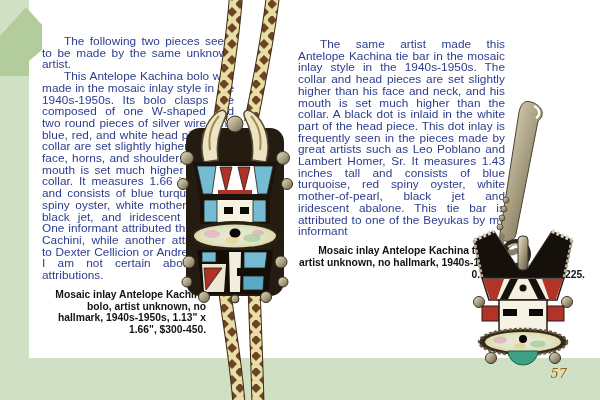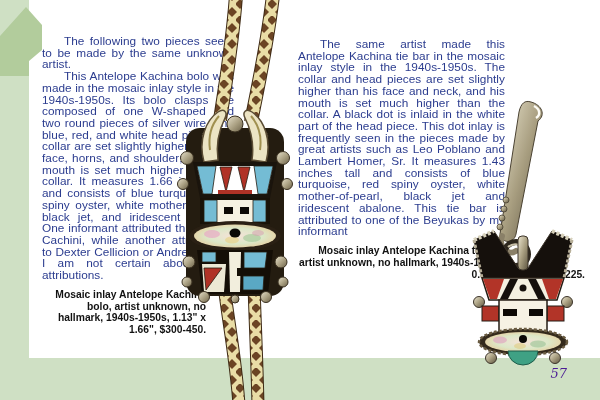--- a/index.html
+++ b/index.html
@@ -27,21 +27,21 @@
     margin:7px 0 0 0;font-size:10.3px;line-height:11.8px;font-weight:bold;
     color:#121212;text-align:right;
   }
   #left-col .caption{margin-right:76px;}
   .photo{position:absolute;pointer-events:none;}
   #bolo-photo{left:140px;top:0;}
   #tiebar-photo{left:430px;top:88px;}
   #page-number{
     position:absolute;right:33px;top:366px;
     font-family:"DejaVu Serif","Liberation Serif",serif;
-    font-style:italic;font-size:13px;color:#4c1d95;
+    font-style:italic;font-size:13px;color:#a16207;
   }
 </style>
 </head>
 <body>
 
 <div id="stage">
 
   <div id="white-panel"></div>
 
   <svg id="corner-arrow" width="50" height="80" viewBox="0 0 50 80">

